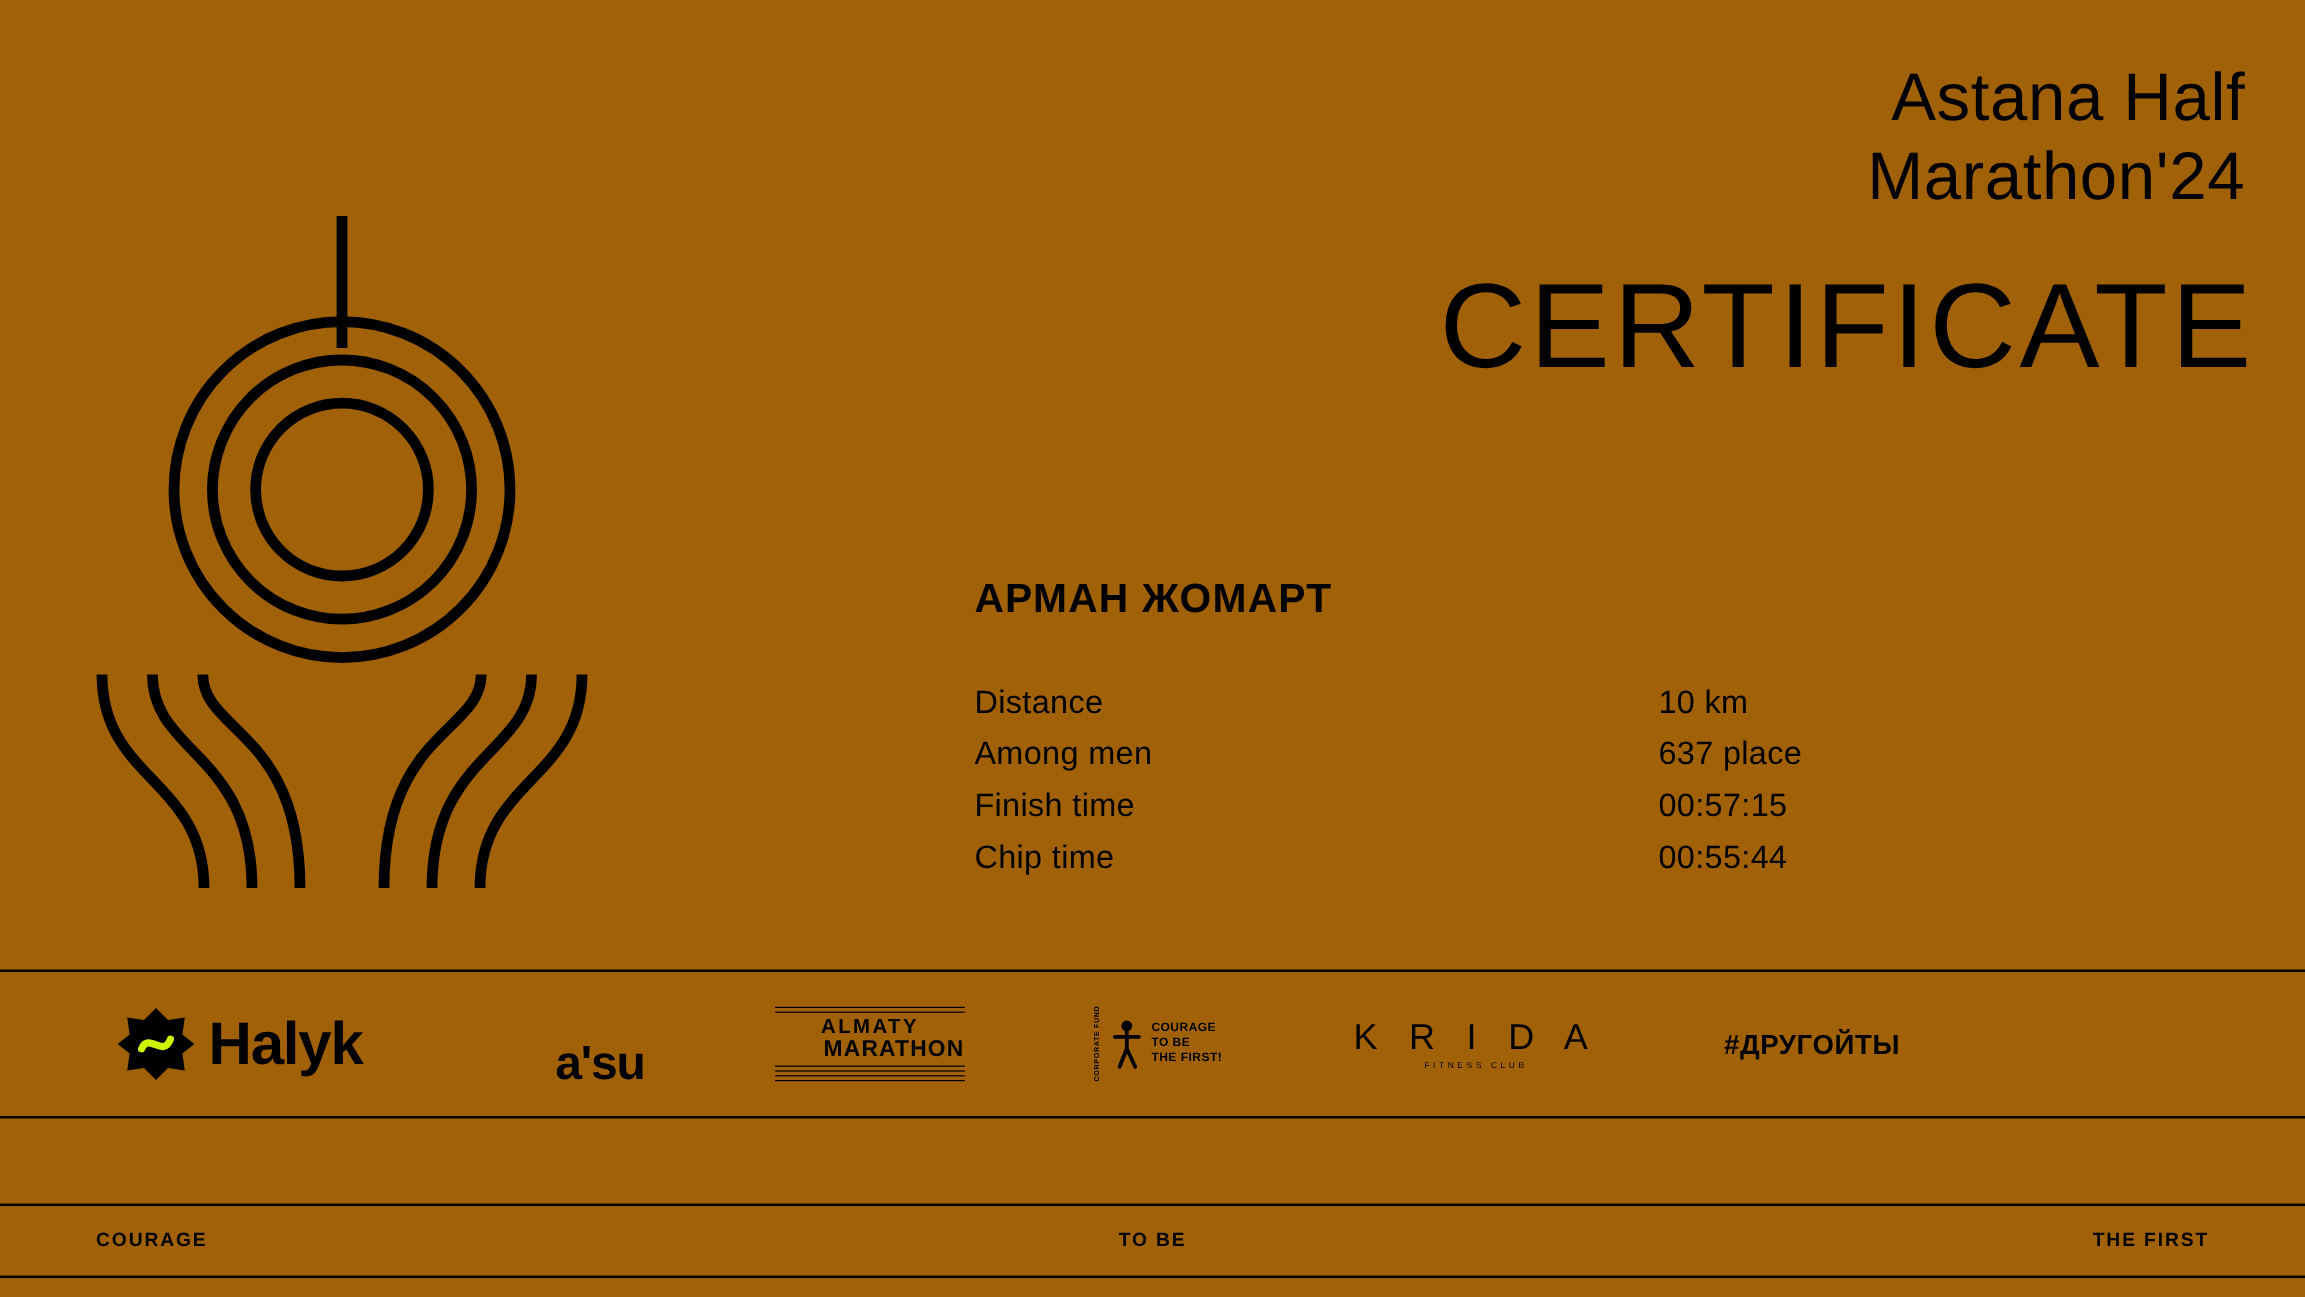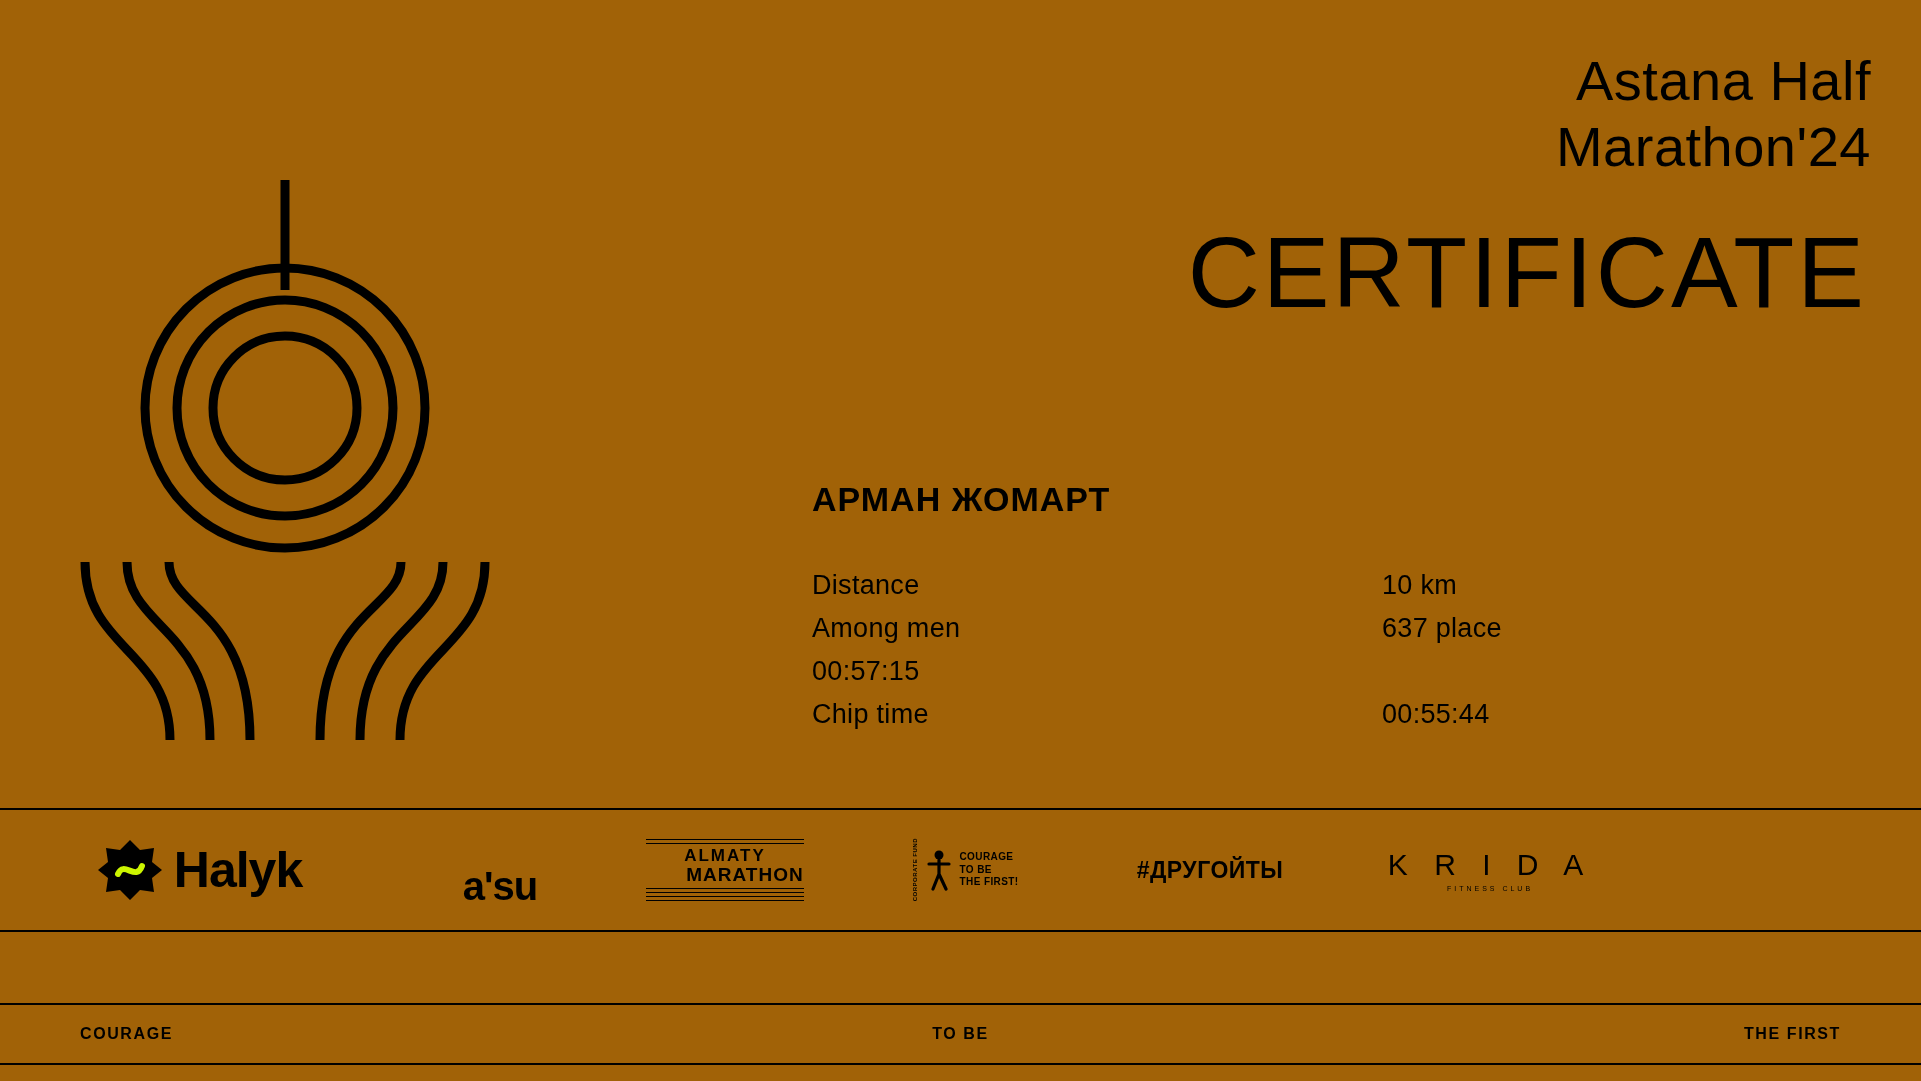--- a/index.html
+++ b/index.html
@@ -25,21 +25,21 @@
     top: 48px;
     text-align: right;
     font-size: 56px;
     line-height: 1.18;
     font-weight: 500;
     letter-spacing: 0.5px;
     white-space: pre-line;
   }
   .cert-word {
     position: absolute;
-    right: 54px;
+    right: 42px;
     top: 222px;
     font-size: 100px;
     line-height: 1;
     font-weight: 400;
     letter-spacing: 3px;
   }
 
   
   .participant {
     position: absolute;
@@ -213,20 +213,21 @@
   <div class="results">
     <div class="result-row">
       <span class="result-label">Distance</span>
       <span class="result-value">10 km</span>
     </div>
     <div class="result-row">
       <span class="result-label">Among men</span>
       <span class="result-value">637 place</span>
     </div>
     <div class="result-row">
+      <span class="result-label">Finish time</span>
       <span class="result-value">00:57:15</span>
     </div>
     <div class="result-row">
       <span class="result-label">Chip time</span>
       <span class="result-value">00:55:44</span>
     </div>
   </div>
 
   <div class="rule rule-1"></div>
   <div class="rule rule-2"></div>
@@ -271,31 +272,31 @@
           <circle cx="15" cy="6" r="4.5" fill="#000"></circle>
           <path d="M15 11 L15 25 M15 25 L9 40 M15 25 L22 40 M5 15 L25 15" stroke="#000" stroke-width="3.2" fill="none" stroke-linecap="round"></path>
         </svg>
         <span class="courage-text" style="white-space:pre-line;">COURAGE
 TO BE
 THE FIRST!</span>
       </div>
     </div>
 
 
-    <div class="sponsor sp-drugoi">
-      <span class="drugoi-text">#ДРУГОЙТЫ</span>
-    </div>
-
     <div class="sponsor sp-krida">
       <div class="krida-box">
         <div class="krida-text">K R I D A</div>
         <div class="krida-sub">FITNESS CLUB</div>
       </div>
     </div>
 
+    <div class="sponsor sp-drugoi">
+      <span class="drugoi-text">#ДРУГОЙТЫ</span>
+    </div>
+
   </div>
 
   <div class="tagline">
     <span class="t-left">COURAGE</span>
     <span class="t-mid">TO BE</span>
     <span class="t-right">THE FIRST</span>
   </div>
 
 </div>
 

